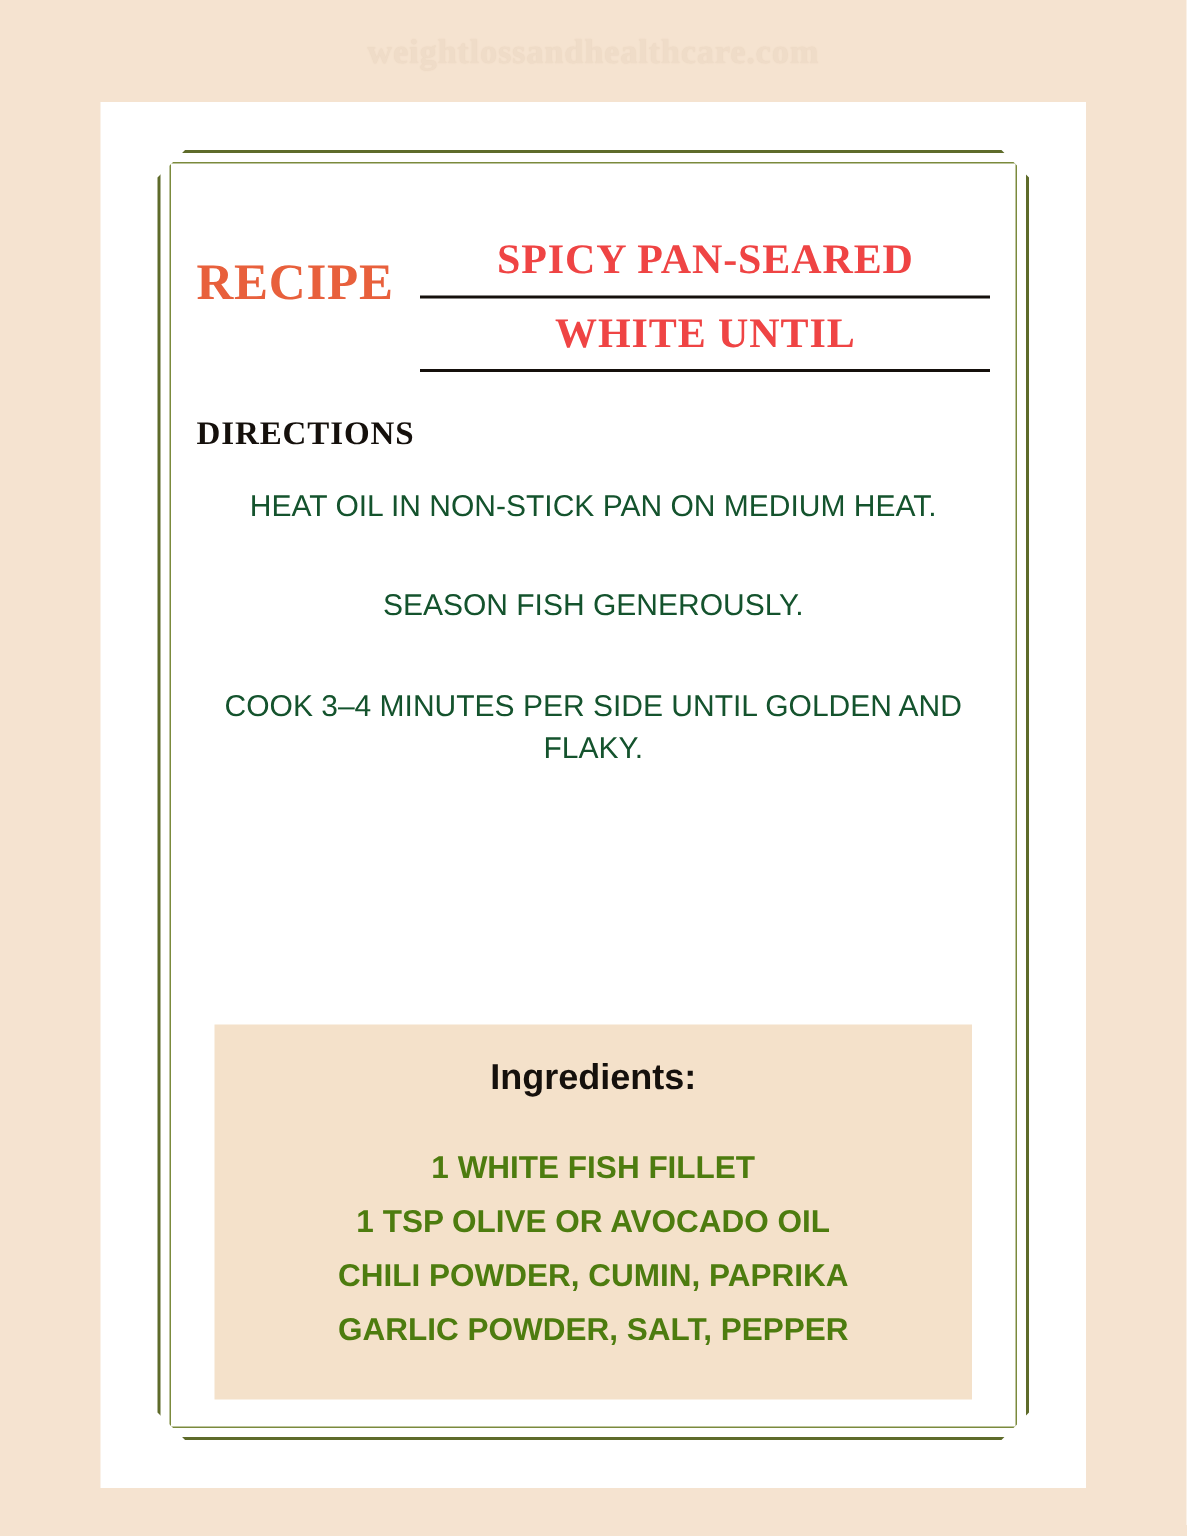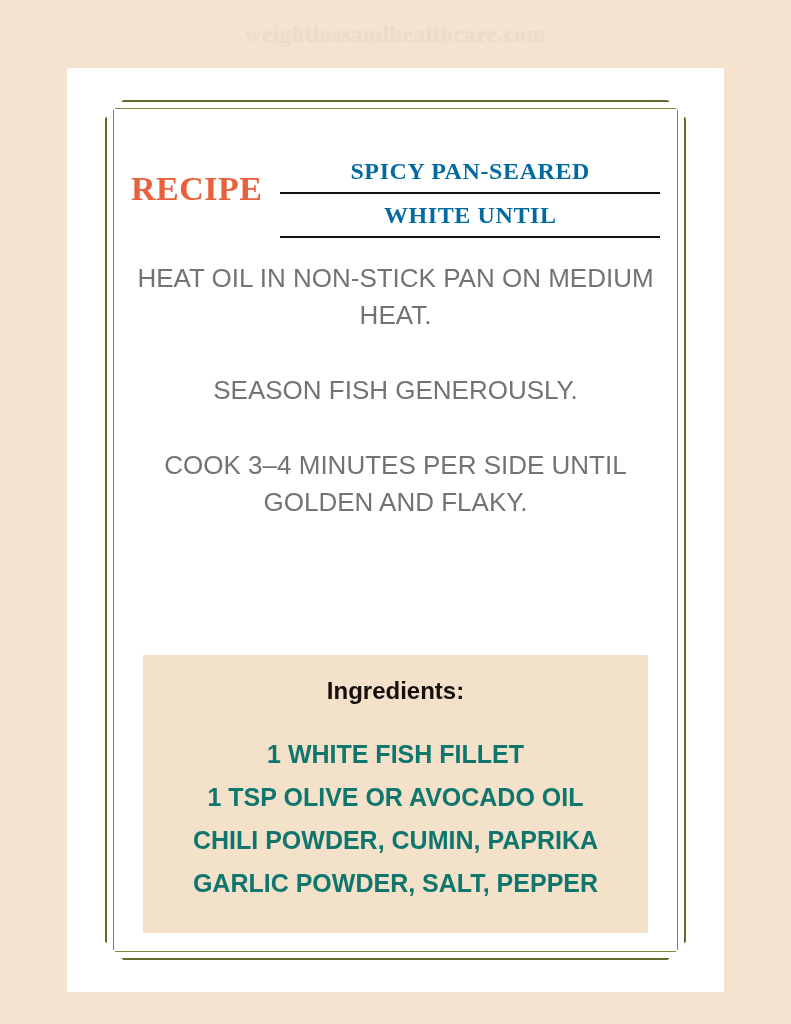--- a/index.html
+++ b/index.html
@@ -99,22 +99,22 @@
     white-space: nowrap;
   }
   .title-block {
     flex: 1;
     margin-left: 18px;
     text-align: center;
   }
   .title-line {
     font-family: "Liberation Serif", serif;
     font-weight: bold;
-    font-size: 24px;
-    color: #0369a1;
+    font-size: 28px;
+    color: #ef4444;
     letter-spacing: 0.6px;
     border-bottom: 2px solid #15100c;
     padding-bottom: 7px;
     margin-bottom: 8px;
   }
   .title-line.second {
     margin-bottom: 0;
   }
 
   .directions-label {
@@ -122,22 +122,22 @@
     font-weight: bold;
     font-size: 22px;
     color: #15100c;
     letter-spacing: 0.6px;
     margin-top: 28px;
   }
 
   .steps {
     margin-top: 22px;
     text-align: center;
-    font-size: 26px;
-    color: #737373;
+    font-size: 20px;
+    color: #14532d;
     line-height: 1.42;
   }
   .step {
     margin-bottom: 38px;
   }
   .step:last-child {
     margin-bottom: 16px;
   }
 
   .ingredients-box {
@@ -150,23 +150,23 @@
     box-sizing: border-box;
     text-align: center;
   }
   .ingredients-title {
     font-size: 24px;
     font-weight: bold;
     color: #15100c;
     margin-bottom: 28px;
   }
   .ingredient {
-    font-size: 25px;
-    font-weight: bold;
-    color: #0f766e;
+    font-size: 21px;
+    font-weight: bold;
+    color: #4d7c0f;
     line-height: 1.72;
   }
 </style>
 </head>
 <body>
 
 <div class="page">
 
   <div class="site-url">weightlossandhealthcare.com</div>
 
@@ -182,20 +182,21 @@
     <div class="content">
 
       <div class="header-row">
         <div class="recipe-word">RECIPE</div>
         <div class="title-block">
           <div class="title-line">SPICY PAN-SEARED</div>
           <div class="title-line second">WHITE UNTIL</div>
         </div>
       </div>
 
+      <div class="directions-label">DIRECTIONS</div>
 
       <div class="steps">
         <div class="step">HEAT OIL IN NON-STICK PAN ON MEDIUM HEAT.</div>
         <div class="step">SEASON FISH GENEROUSLY.</div>
         <div class="step">COOK 3–4 MINUTES PER SIDE UNTIL GOLDEN AND FLAKY.</div>
       </div>
 
       <div class="ingredients-box">
         <div class="ingredients-title">Ingredients:</div>
         <div class="ingredient">1 WHITE FISH FILLET</div>

